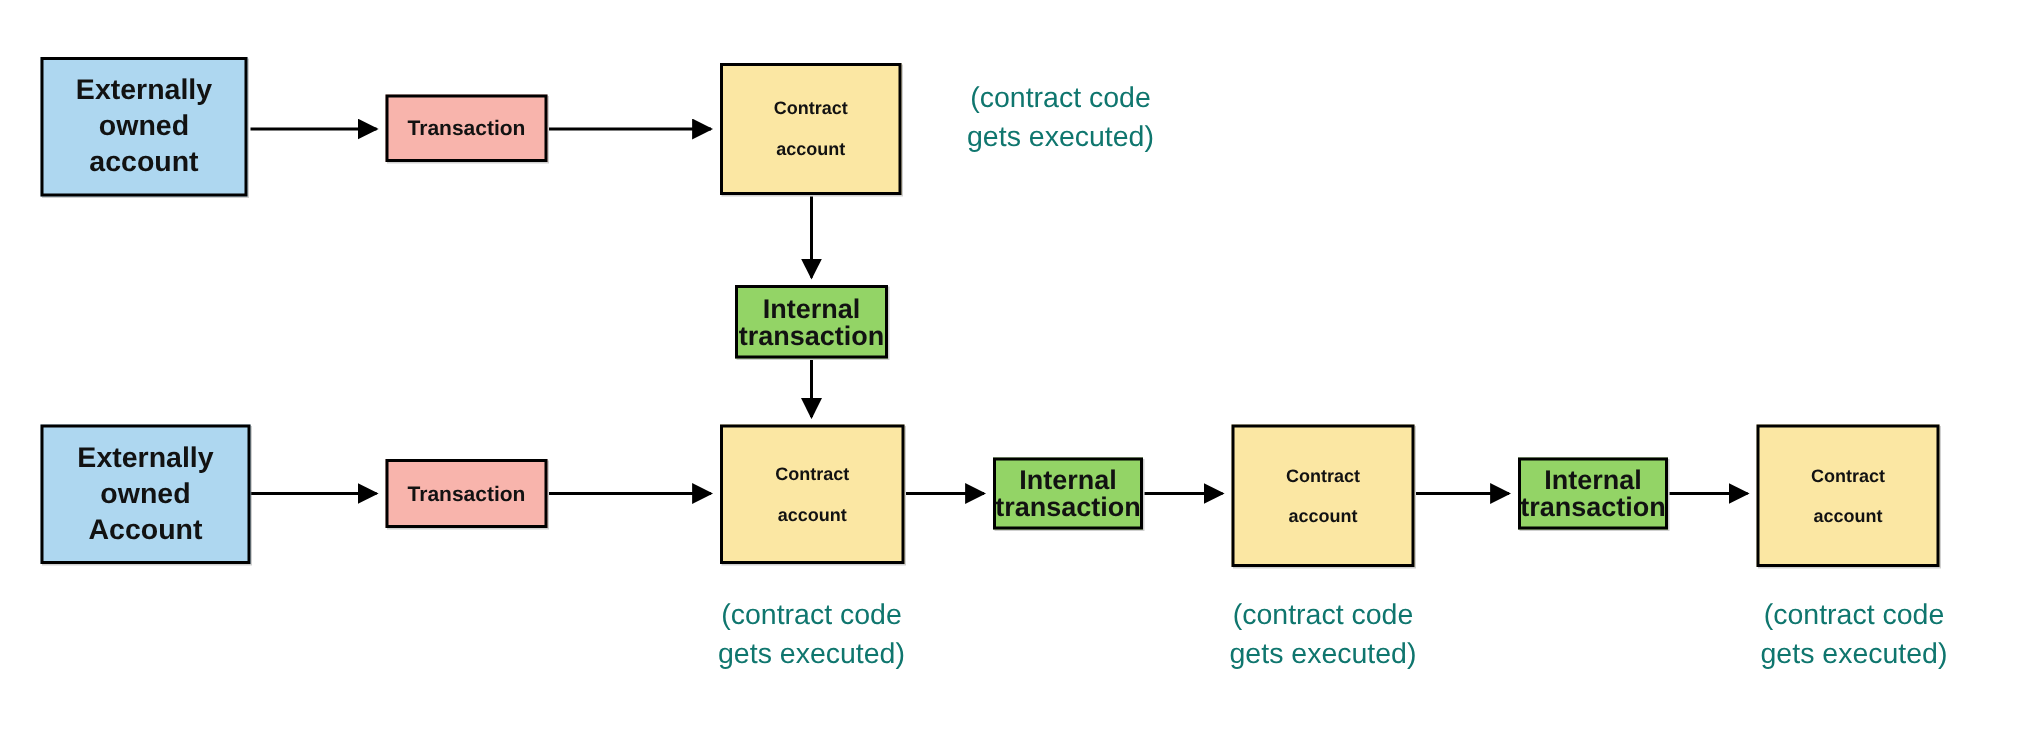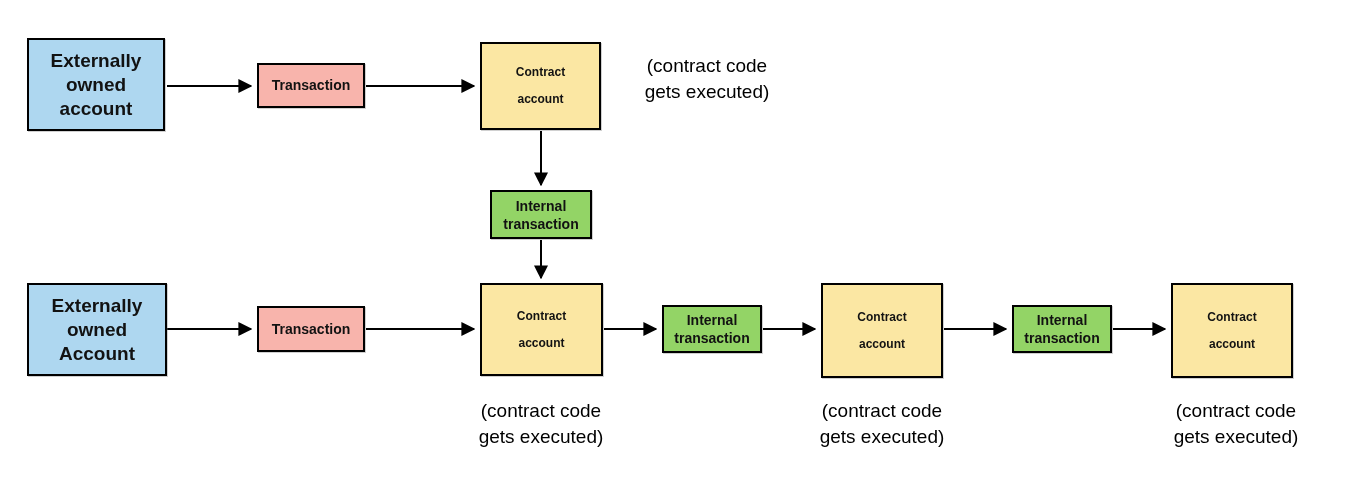--- a/index.html
+++ b/index.html
@@ -47,27 +47,27 @@
     font-size: 14px;
     line-height: 17px;
   }
   .contract {
     background: var(--contract-fill, #fbe7a3);
     font-size: 12px;
     line-height: 27px;
   }
   .internal {
     background: var(--internal-fill, #93d466);
-    font-size: 14px;
+    font-size: 18px;
     line-height: 18px;
     justify-content: center;
   }
   .caption {
     position: absolute;
-    color: #000000;
+    color: #0f766e;
     font-size: 19px;
     line-height: 26px;
     text-align: center;
     white-space: pre-line;
   }
 </style>
 </head>
 <body>
 
 <div class="canvas">

